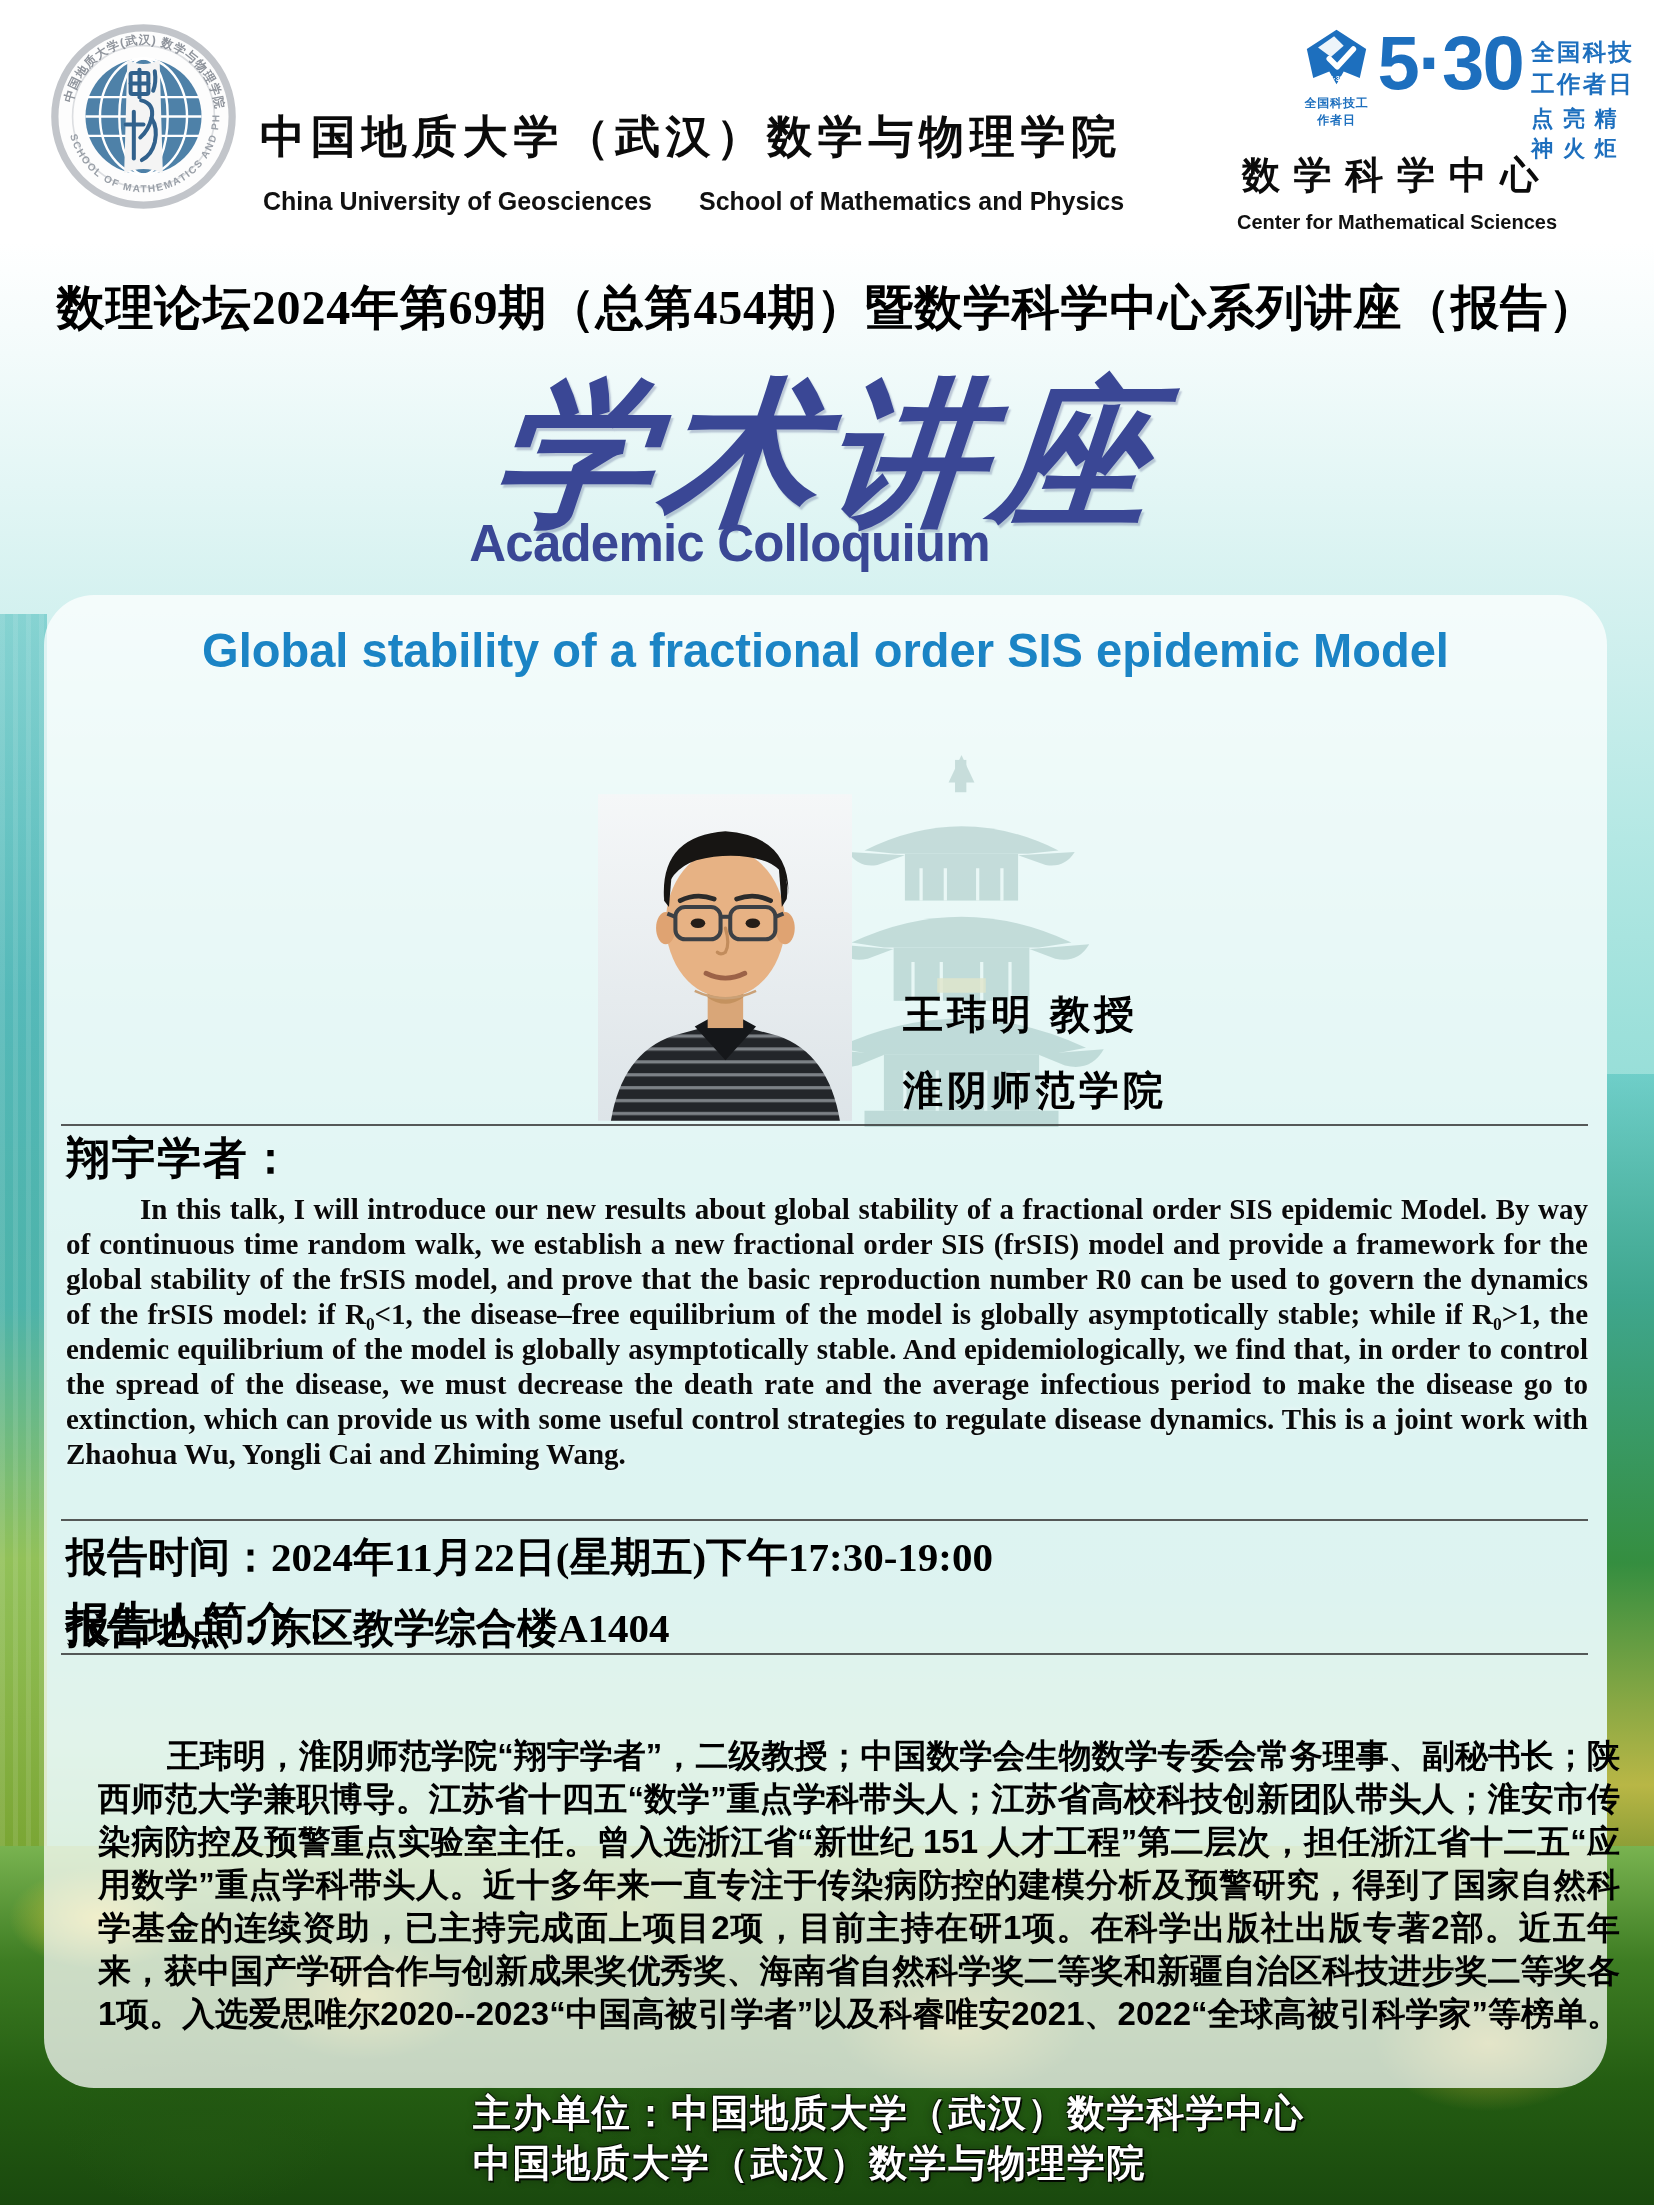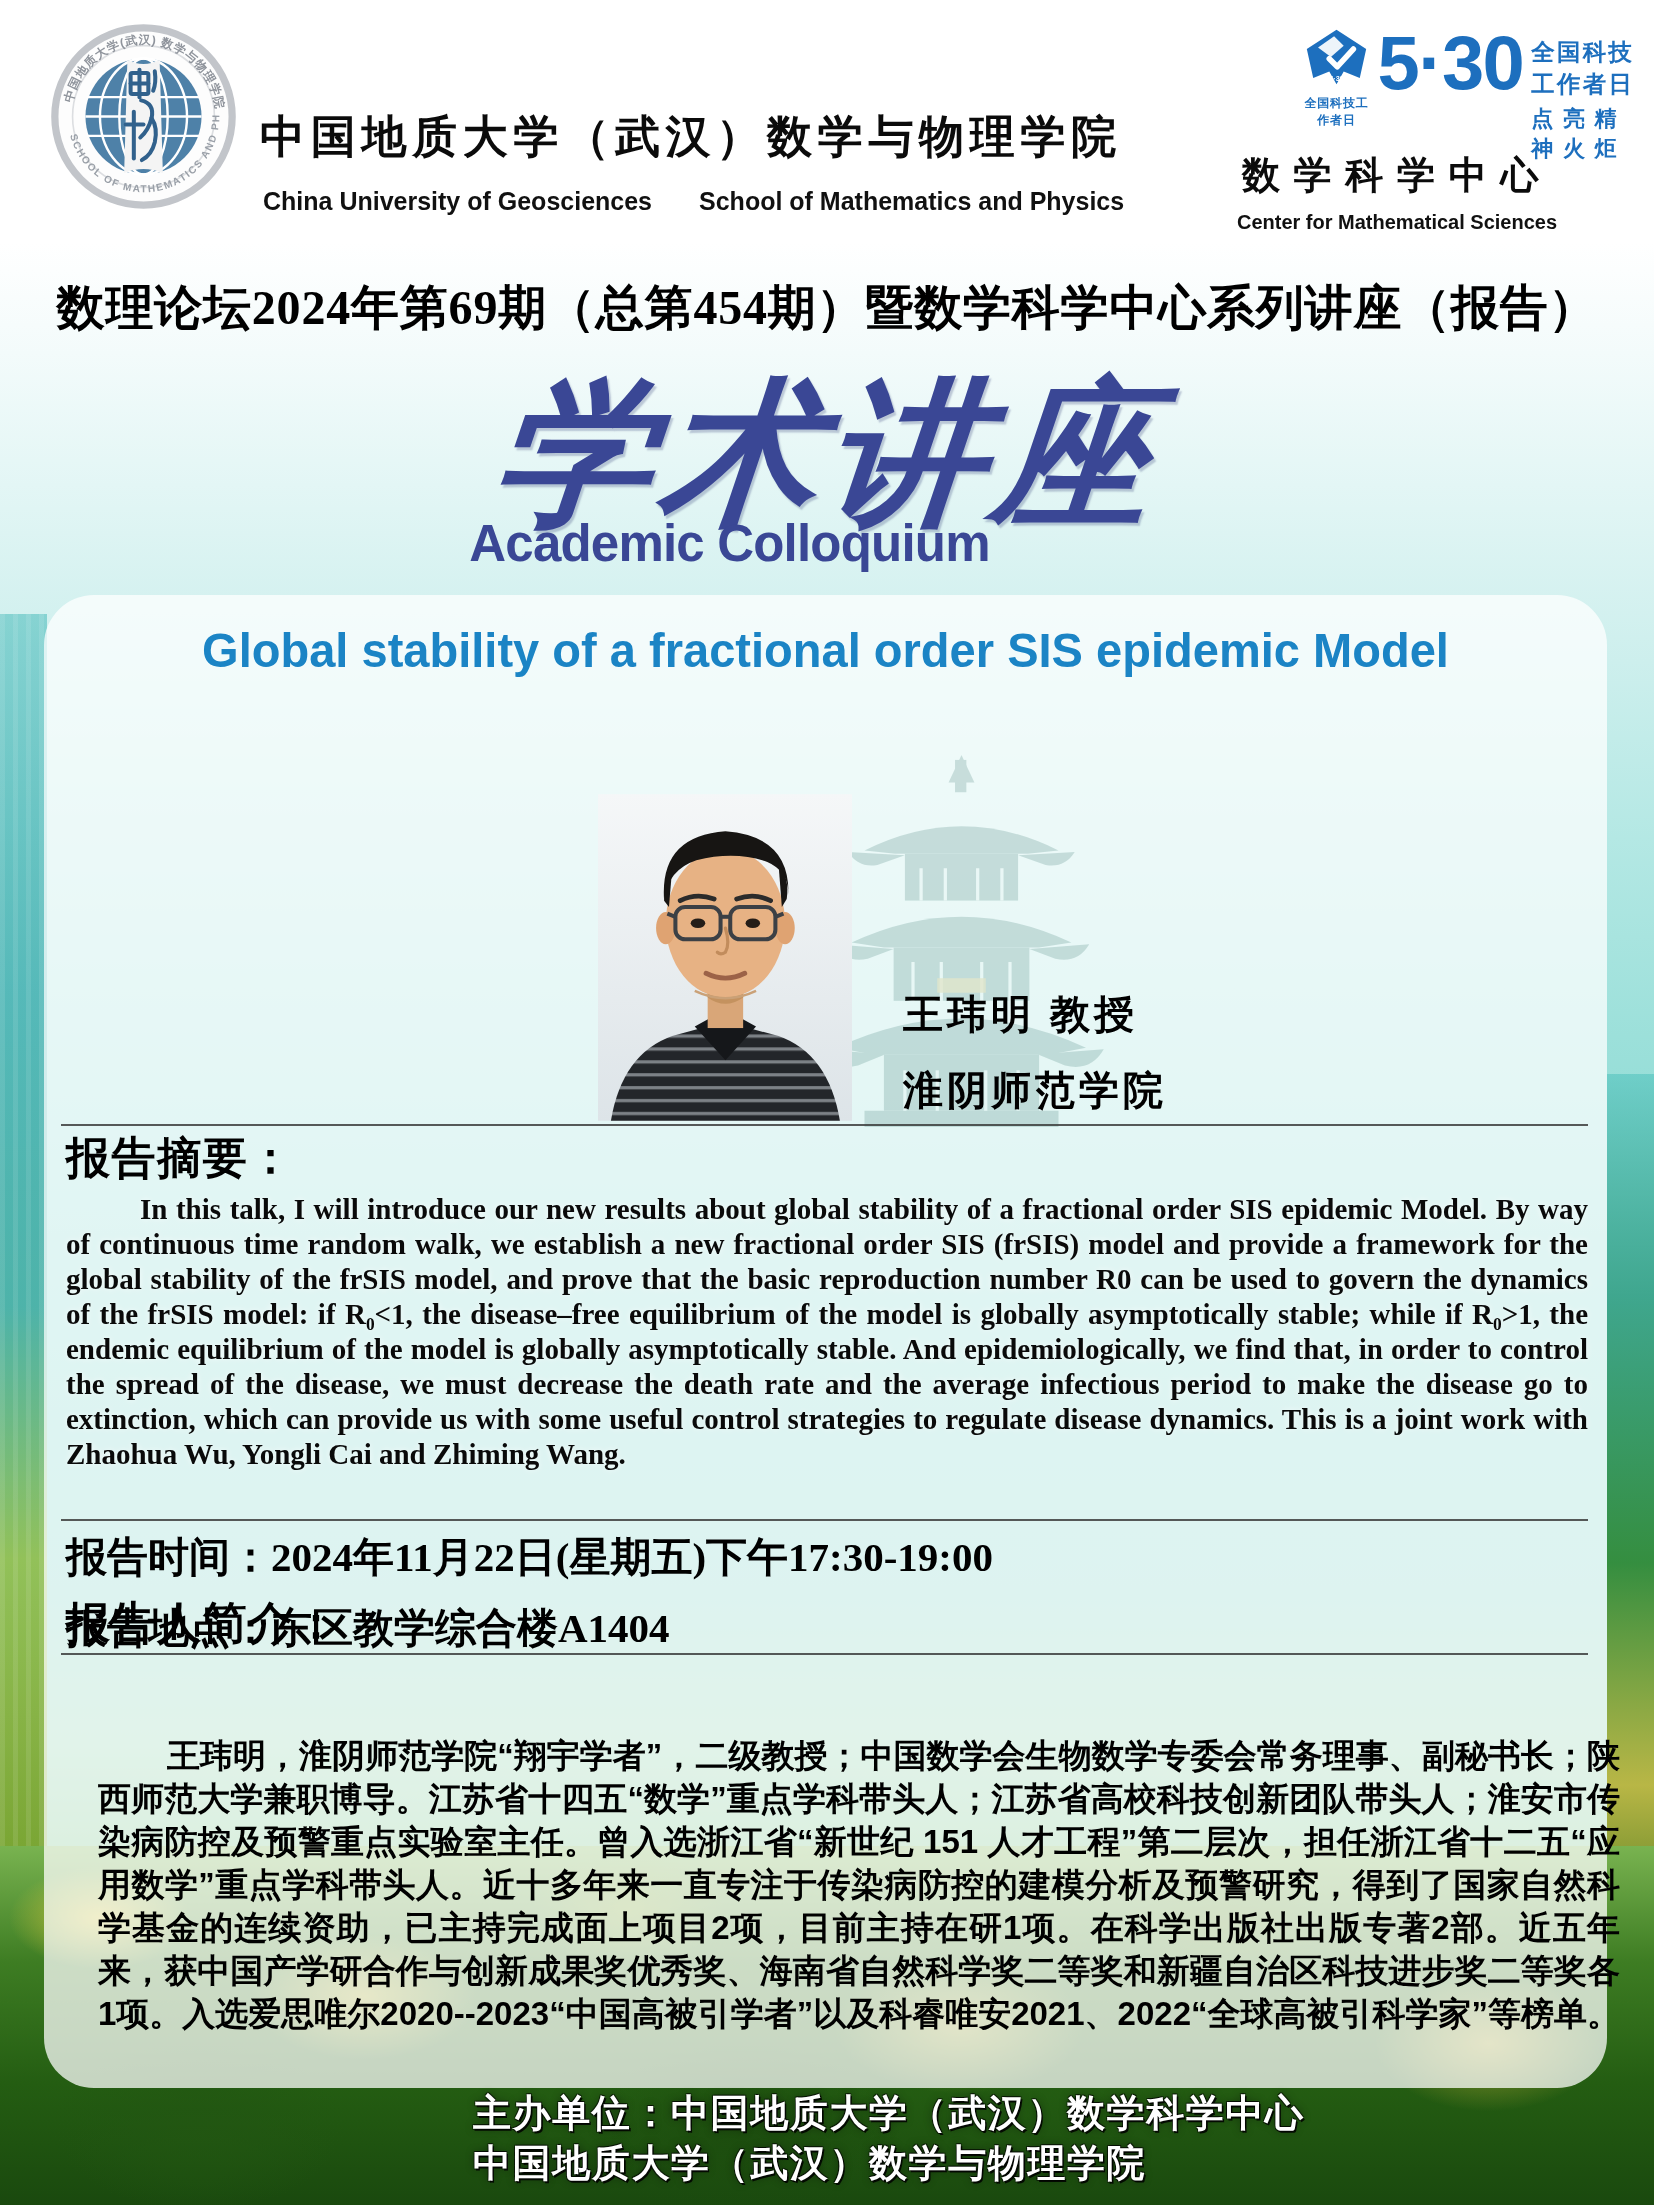--- a/index.html
+++ b/index.html
@@ -243,21 +243,21 @@
       <path d="M 158 166 Q 164 186 158 196 Q 152 200 148 196" stroke="#c28c5c" stroke-width="4" fill="none" stroke-linecap="round"></path>
       <path d="M 134 222 Q 158 234 182 222" stroke="#9c6247" stroke-width="6" fill="none" stroke-linecap="round"></path>
       <path d="M 120 244 Q 158 262 196 244" stroke="#caa177" stroke-width="3" fill="none"></path>
     </svg>
   </div>
 
   <div class="abs speaker-name">王玮明  教授</div>
   <div class="abs speaker-affil">淮阴师范学院</div>
 
   <div class="abs divider d1"></div>
-  <div class="abs sec-heading abs-heading">报告摘要：</div>
+  <div class="abs sec-heading abs-heading">翔宇学者：</div>
   <div class="abs abs-body">In this talk, I will introduce our new results about global stability of a fractional order SIS epidemic Model. By way of continuous time random walk, we establish a new fractional order SIS (frSIS) model and provide a framework for the global stability of the frSIS model, and prove that the basic reproduction number R0 can be used to govern the dynamics of the frSIS model: if R₀&lt;1, the disease–free equilibrium of the model is globally asymptotically stable; while if R₀&gt;1, the endemic equilibrium of the model is globally asymptotically stable. And epidemiologically, we find that, in order to control the spread of the disease, we must decrease the death rate and the average infectious period to make the disease go to extinction, which can provide us with some useful control strategies to regulate disease dynamics. This is a joint work with Zhaohua Wu, Yongli Cai and Zhiming Wang.</div>
 
   <div class="abs divider d2"></div>
   <div class="abs info-line t-line">
     <span>报告时间：</span><span class="val">2024年11月22日(星期五)下午17:30-19:00</span>
   </div>
   <div class="abs info-line p-line">
     <span>报告地点：</span><span class="val">东区教学综合楼A1404</span>
   </div>
 

